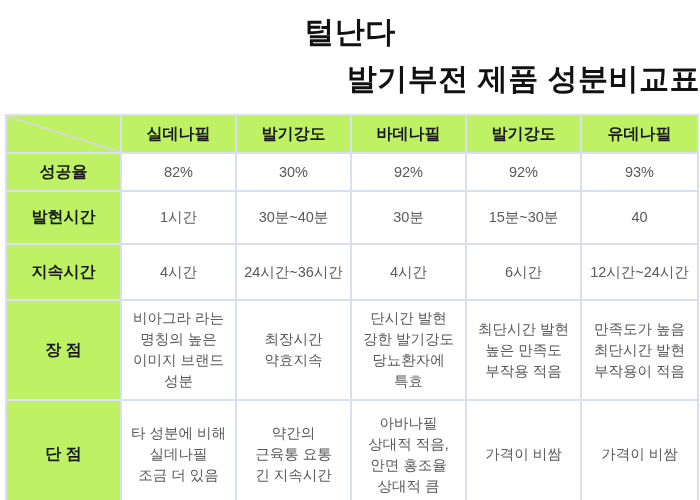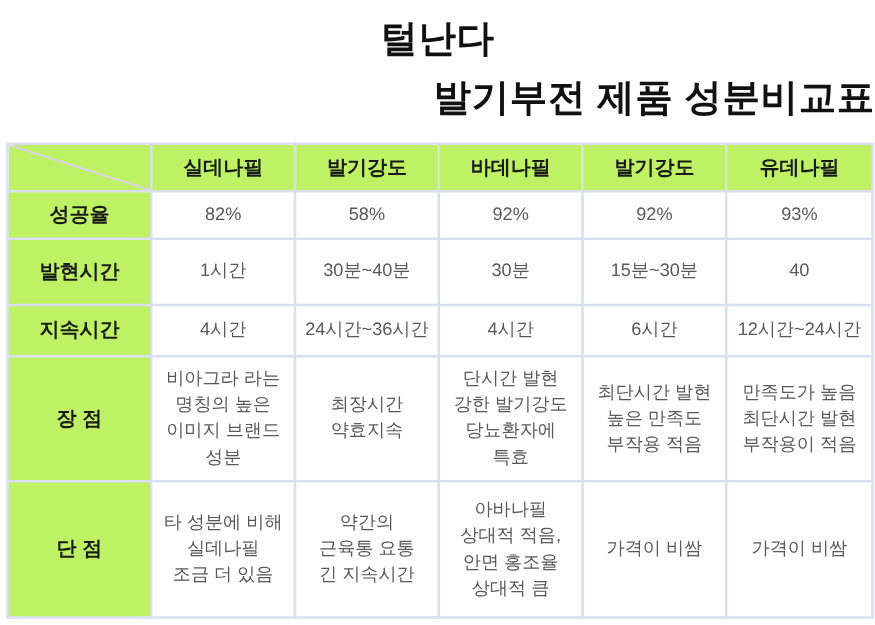--- a/index.html
+++ b/index.html
@@ -77,21 +77,21 @@
   .corner-cell svg {
     position: absolute;
     top: 0; left: 0;
     width: 100%; height: 100%;
     display: block;
   }
   
   tr.r-head   { height: 38px; }
   tr.r-rate   { height: 38px; }
   tr.r-onset  { height: 53px; }
-  tr.r-dur    { height: 41px; }
+  tr.r-dur    { height: 56px; }
   tr.r-pros   { height: 100px; }
   tr.r-cons   { height: 109px; }
 </style>
 </head>
 <body>
 
 <div class="page">
 
   <div class="title-block">
     <div class="main-title">털난다</div>
@@ -117,21 +117,21 @@
         <td class="hdr-cell">실데나필</td>
         <td class="hdr-cell">발기강도</td>
         <td class="hdr-cell">바데나필</td>
         <td class="hdr-cell">발기강도</td>
         <td class="hdr-cell">유데나필</td>
       </tr>
 
       <tr class="r-rate">
         <td class="label-cell">성공율</td>
         <td class="val-cell">82%</td>
-        <td class="val-cell">58%</td>
+        <td class="val-cell">30%</td>
         <td class="val-cell">92%</td>
         <td class="val-cell">92%</td>
         <td class="val-cell">93%</td>
       </tr>
 
       <tr class="r-onset">
         <td class="label-cell">발현시간</td>
         <td class="val-cell">1시간</td>
         <td class="val-cell">30분~40분</td>
         <td class="val-cell">30분</td>

